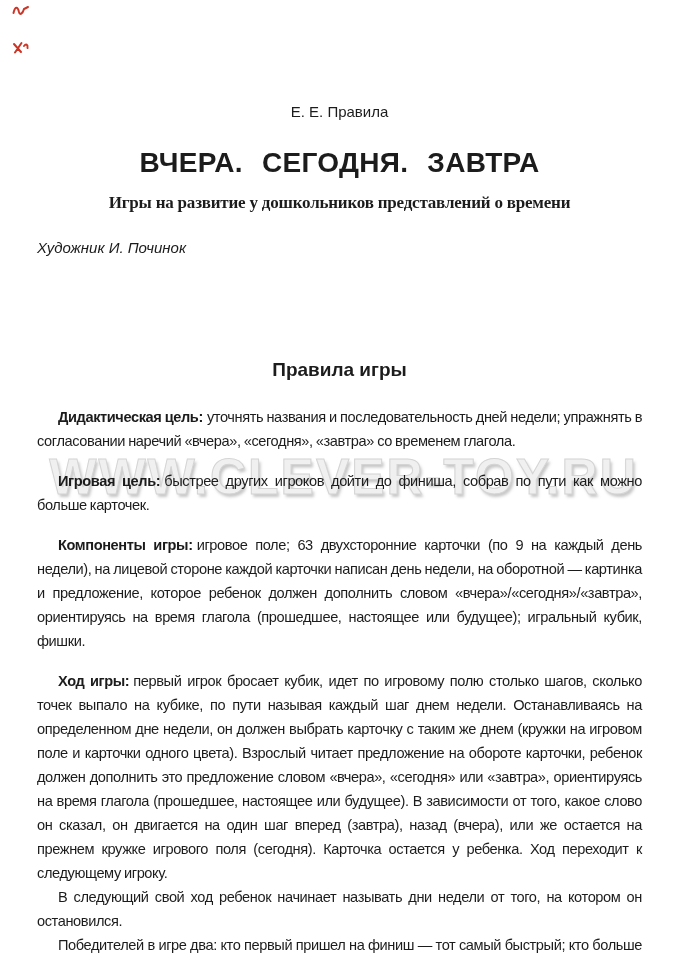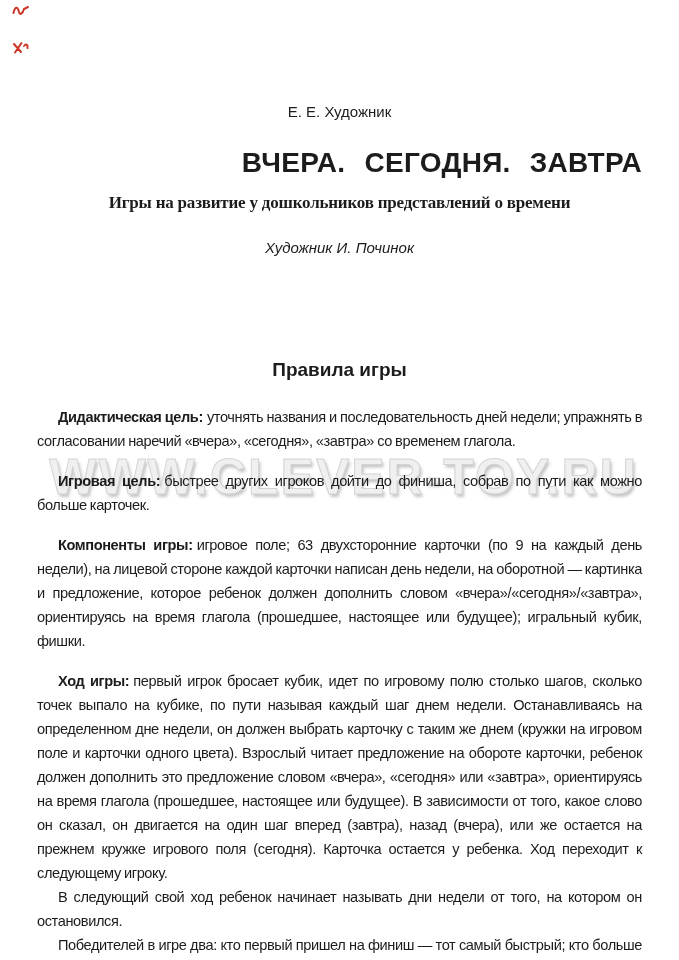--- a/index.html
+++ b/index.html
@@ -47,41 +47,40 @@
     margin: 0;
     padding-top: 103px;
     text-align: center;
     font-size: 15px;
     line-height: 18px;
     font-weight: normal;
   }
 
   .title {
     margin: 27px 0 0 0;
-    text-align: right;
+    text-align: center;
     font-size: 28px;
     line-height: 30px;
     font-weight: bold;
     letter-spacing: 0.3px;
     word-spacing: 11px;
   }
 
   .subtitle {
     margin: 14px 0 0 0;
     text-align: center;
     font-size: 17px;
     line-height: 22px;
     font-weight: bold;
     letter-spacing: -0.2px;
     font-family: Liberation Serif, serif;
   }
 
   .credit {
     margin: 25px 0 0 0;
-    text-align: center;
     font-size: 15px;
     line-height: 18px;
     font-style: italic;
   }
 
   .section-heading {
     margin: 100px 0 0 0;
     text-align: center;
     font-size: 19px;
     line-height: 26px;
@@ -113,21 +112,21 @@
   </svg>
 
   <svg class="red-mark m2" width="18" height="15" viewBox="0 0 18 15" aria-hidden="true">
     <path d="M2 4 L9 12 M9.5 3 L3 12.5 M12 6 C14 3.5, 16 4.5, 15.5 8" fill="none" stroke="#cc3526" stroke-width="2" stroke-linecap="round"></path>
   </svg>
 
   <div class="watermark">WWW.CLEVER-TOY.RU</div>
 
   <div class="content">
 
-    <p class="author">Е. Е. Художник</p>
+    <p class="author">Е. Е. Правила</p>
 
     <h1 class="title">ВЧЕРА. СЕГОДНЯ. ЗАВТРА</h1>
 
     <h2 class="subtitle">Игры на развитие у дошкольников представлений о времени</h2>
 
     <p class="credit">Художник И. Починок</p>
 
     <h3 class="section-heading">Правила игры</h3>
 
     <p class="body first"><span class="lead">Дидактическая цель:</span><span>уточнять названия и последовательность дней недели; упражнять в согласовании наречий «вчера», «сегодня», «завтра» со временем глагола.</span></p>

